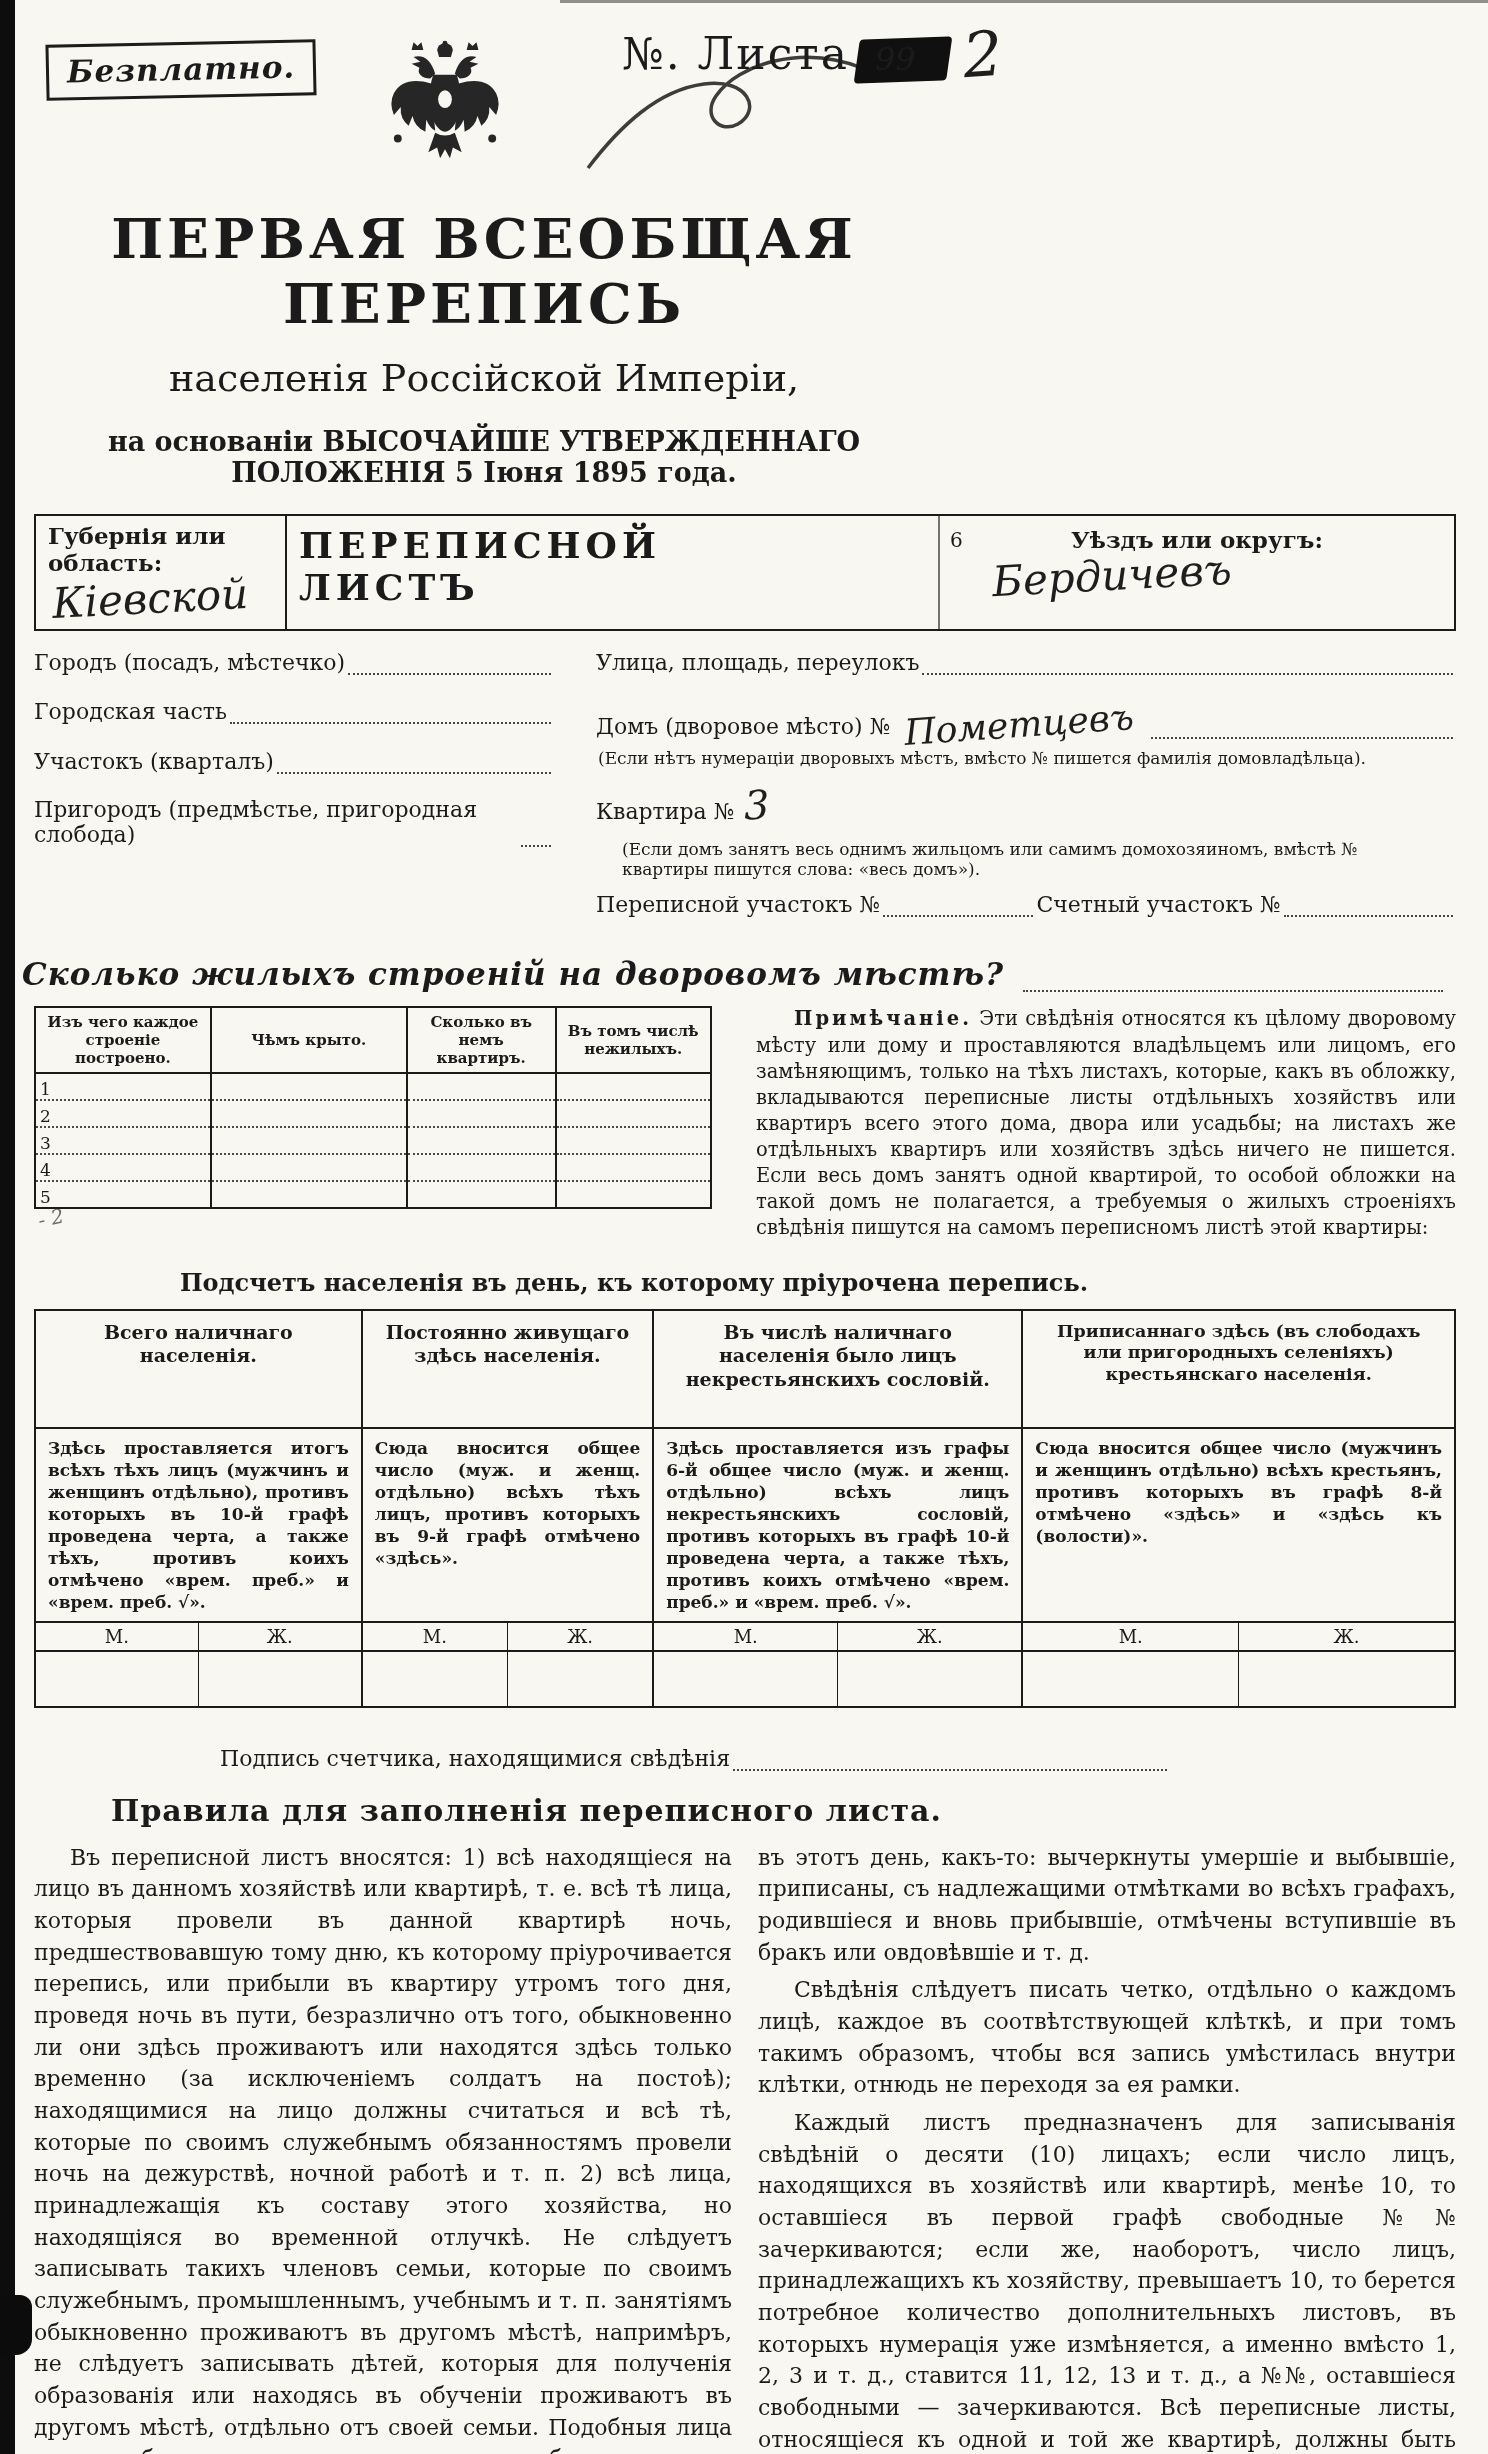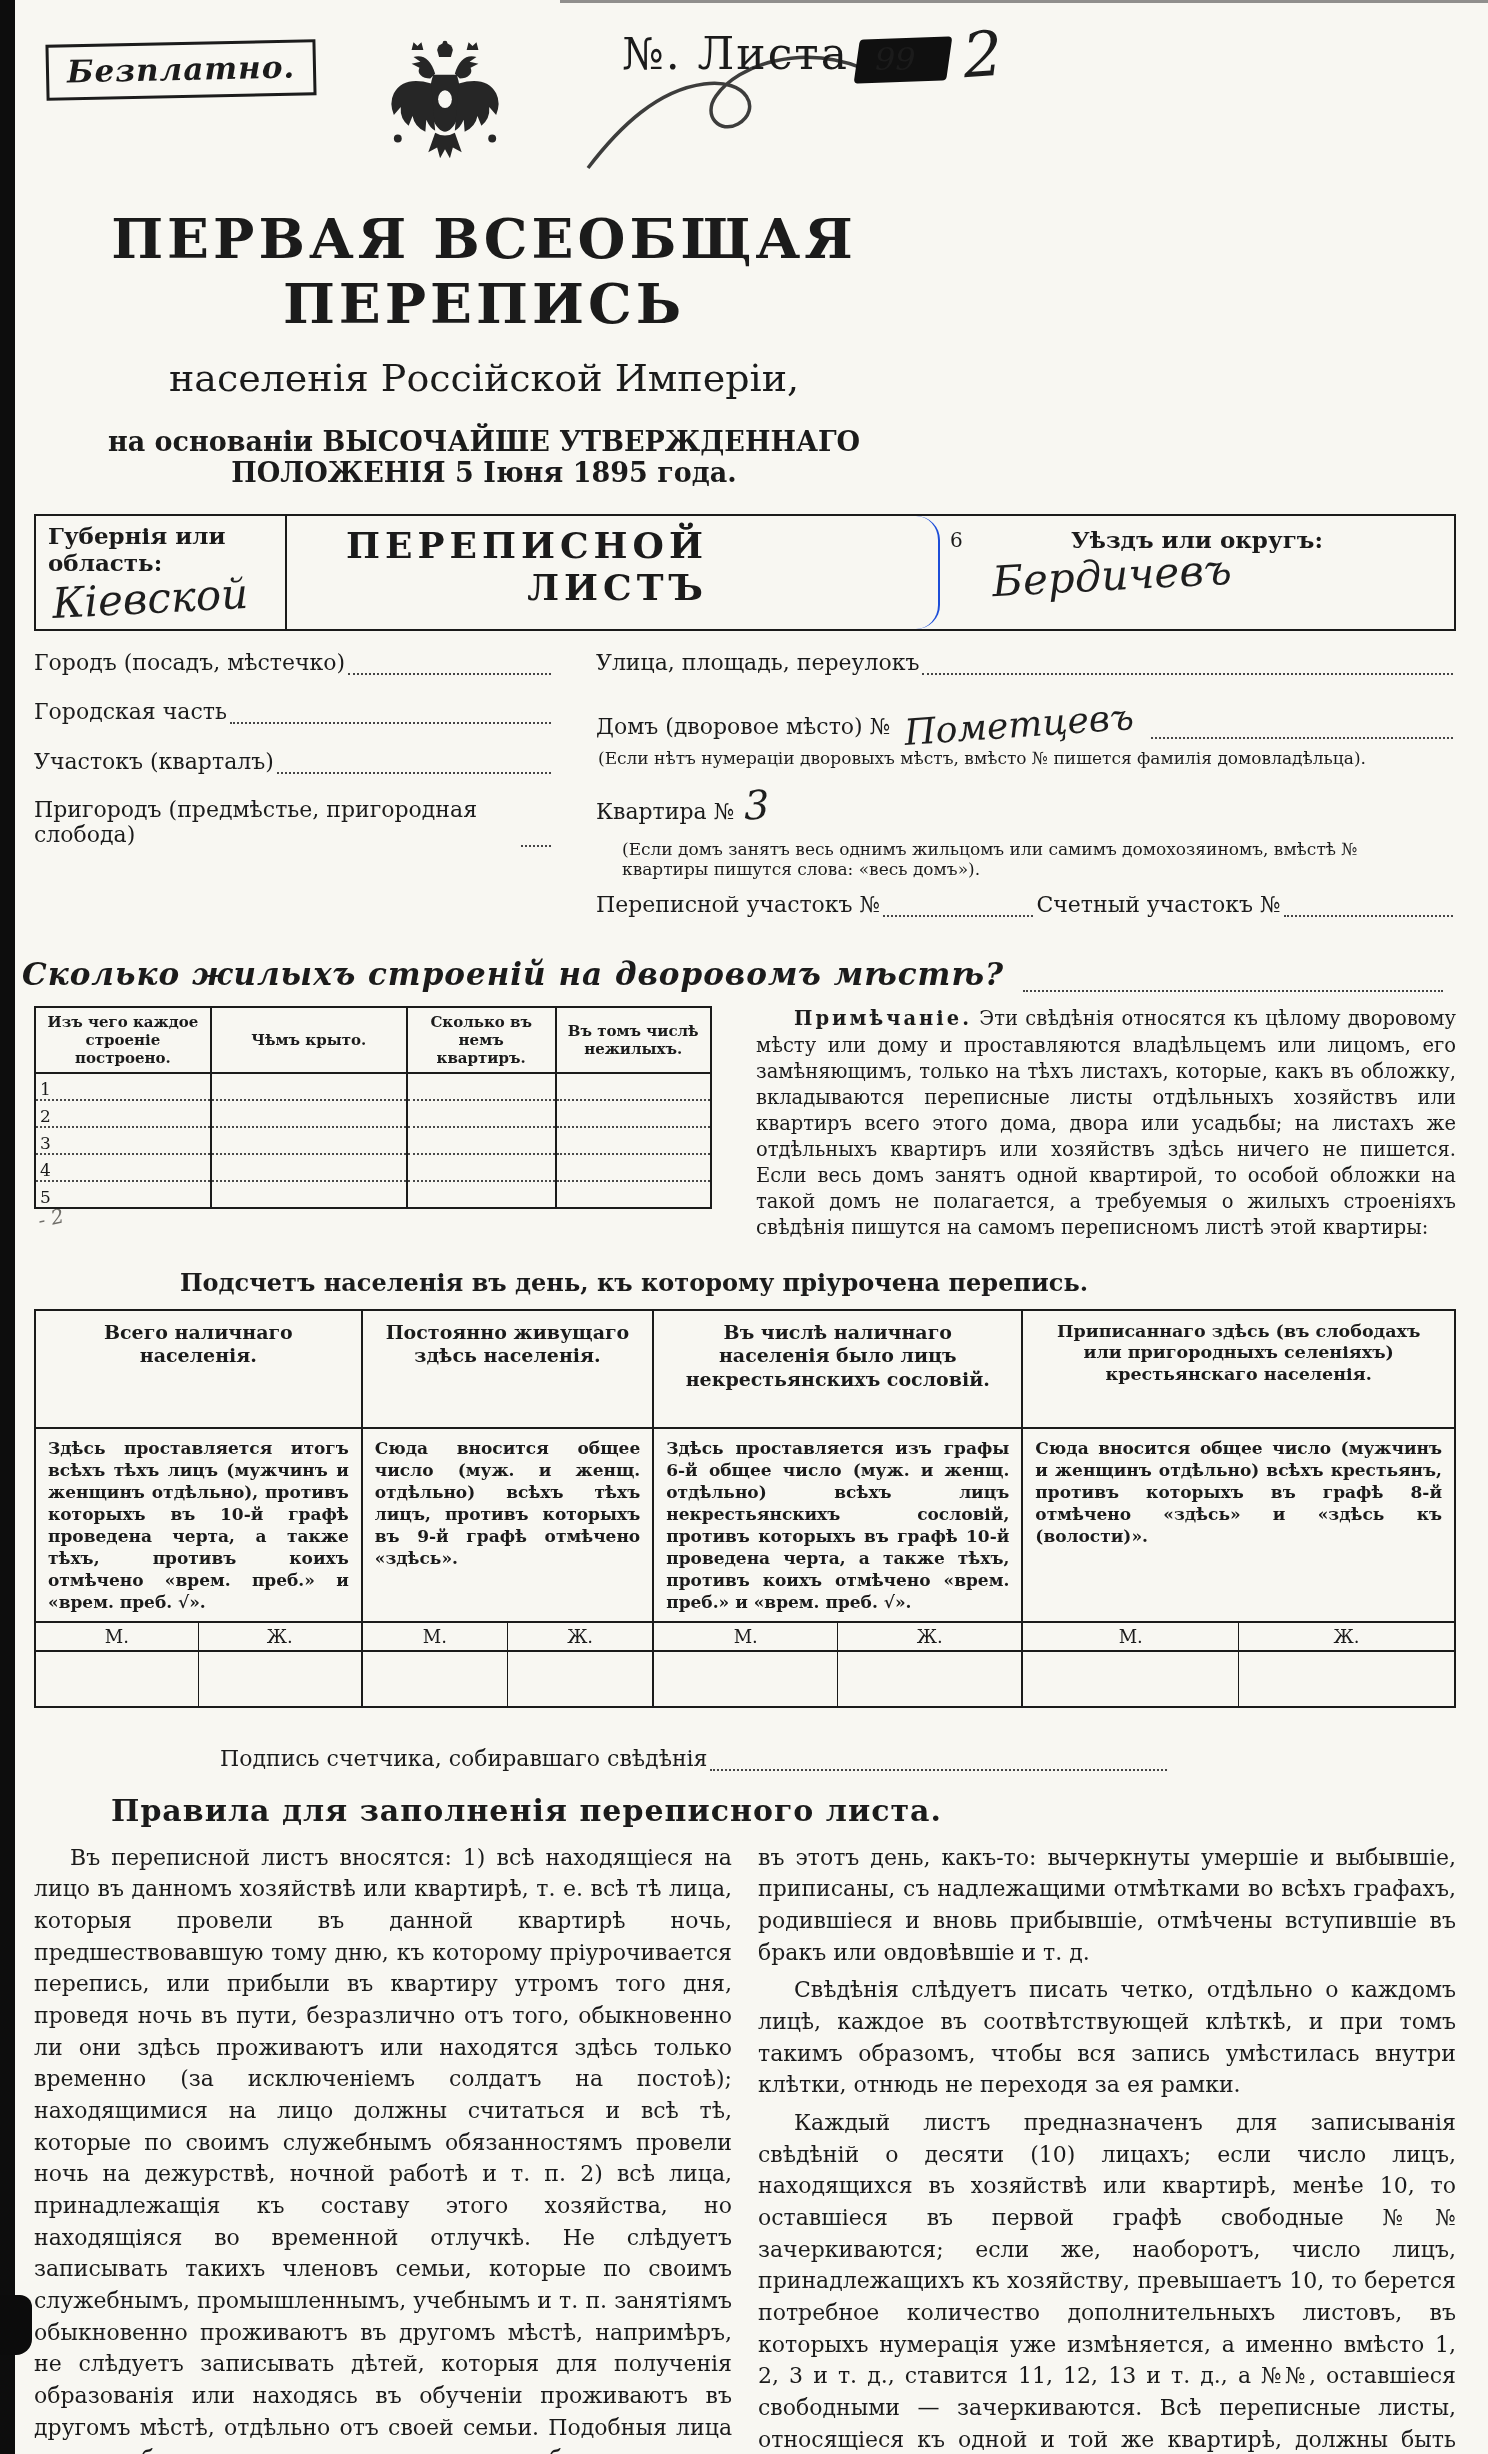--- a/index.html
+++ b/index.html
@@ -33,21 +33,21 @@
   
   .header-zone { width:900px; text-align:center; }
   .main-title { margin:14px 0 0; font-size:55px; font-weight:bold; letter-spacing:4px; }
   .subtitle { margin-top:20px; font-size:38px; }
   .decree-line { margin-top:26px; font-size:27px; font-weight:bold; }
 
   
   .strip { margin-top:26px; display:flex; border:2.5px solid #1b1b1b; min-height:88px; background:#f8f7f2; }
   .strip-cell { padding:6px 12px; }
   .strip-c1 { width:225px; border-right:2px solid #1b1b1b; }
-  .strip-c2 { flex:1; text-align:right; padding-right:230px; border-right:2px solid #1d4ed8;border-radius:24px; }
+  .strip-c2 { flex:1; text-align:left; padding-right:230px; border-right:2px solid #737373; }
   .strip-c3 { width:490px; position:relative; }
   .strip-label { font-size:23px; font-weight:bold; }
   .strip-hw { font-size:42px; margin-top:-2px; margin-left:4px; transform:rotate(-3deg); display:inline-block; }
   .form-title1 { font-size:36px; font-weight:bold; letter-spacing:5px; margin-top:2px; }
   .form-title2 { font-size:38px; font-weight:bold; letter-spacing:16px; margin-top:6px; }
   .uyezd-prefix { position:absolute; left:10px; top:12px; font-size:20px; }
   .strip-c3 .strip-label { display:block; text-align:center; margin-top:4px; }
   .strip-c3 .strip-hw { margin-left:40px; }
 
   
@@ -331,21 +331,21 @@
           <div class="mz-cell">Ж.</div>
         </div>
         <div class="cc-data">
           <div class="mz-cell"></div>
           <div class="mz-cell"></div>
         </div>
       </div>
     </div>
 
     <div class="signature">
-      <span>Подпись счетчика, собиравшаго свѣдѣнія</span>
+      <span>Подпись счетчика, находящимися свѣдѣнія</span>
       <span class="dots"></span>
     </div>
 
     <div class="rules-title">Правила для заполненія переписного листа.</div>
 
     <div class="rules-cols">
       <div class="rcol">
         <p class="indent">Въ переписной листъ вносятся: 1) всѣ находящіеся на лицо въ данномъ хозяйствѣ или квартирѣ, т. е. всѣ тѣ лица, которыя провели въ данной квартирѣ ночь, предшествовавшую тому дню, къ которому пріурочивается перепись, или прибыли въ квартиру утромъ того дня, проведя ночь въ пути, безразлично отъ того, обыкновенно ли они здѣсь проживаютъ или находятся здѣсь только временно (за исключеніемъ солдатъ на постоѣ); находящимися на лицо должны считаться и всѣ тѣ, которые по своимъ служебнымъ обязанностямъ провели ночь на дежурствѣ, ночной работѣ и т. п. 2) всѣ лица, принадлежащія къ составу этого хозяйства, но находящіяся во временной отлучкѣ. Не слѣдуетъ записывать такихъ членовъ семьи, которые по своимъ служебнымъ, промышленнымъ, учебнымъ и т. п. занятіямъ обыкновенно проживаютъ въ другомъ мѣстѣ, напримѣръ, не слѣдуетъ записывать дѣтей, которыя для полученія образованія или находясь въ обученіи проживаютъ въ другомъ мѣстѣ, отдѣльно отъ своей семьи. Подобныя лица должны быть записываемы временно пребывающими въ тѣхъ случаяхъ, когда они прибыли домой на побывку.</p>
 
       </div>

